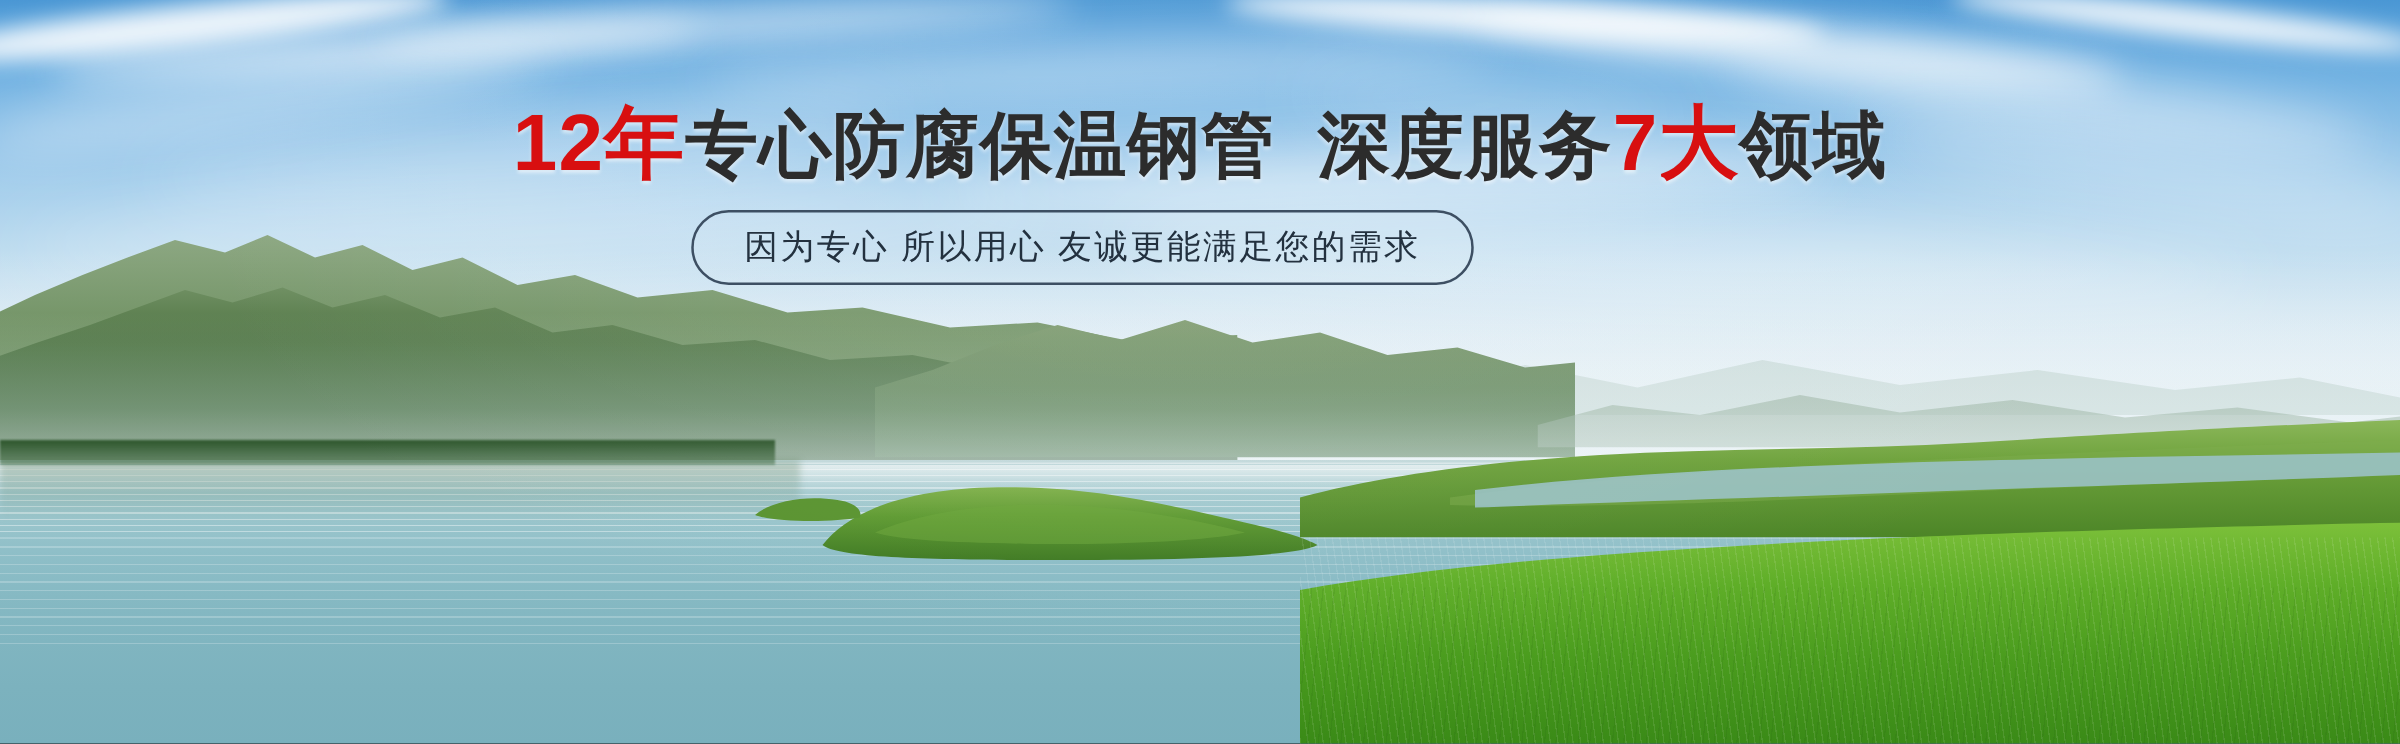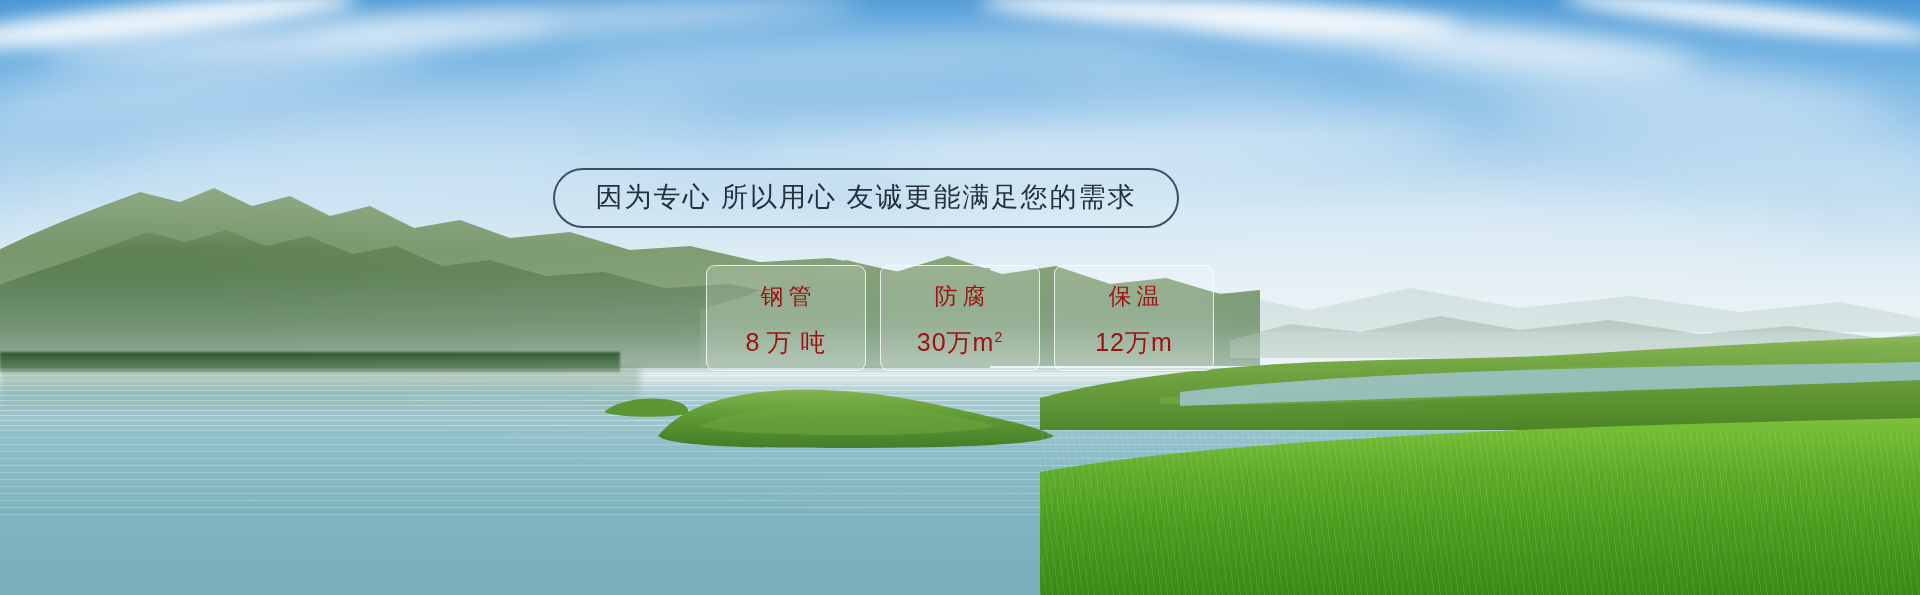--- a/index.html
+++ b/index.html
@@ -289,37 +289,22 @@
               background:repeating-linear-gradient(82deg, rgba(255,255,255,0.35) 0px, rgba(255,255,255,0.35) 1px, rgba(0,0,0,0) 1px, rgba(0,0,0,0) 6px);"></div>
   <div style="position:absolute; left:1040px; top:470px; width:880px; height:125px; opacity:0.22;
               background:repeating-linear-gradient(96deg, rgba(20,70,10,0.40) 0px, rgba(20,70,10,0.40) 1px, rgba(0,0,0,0) 1px, rgba(0,0,0,0) 9px);"></div>
 
   <div style="position:absolute; left:0; top:352px; width:620px; height:20px;
               background:linear-gradient(to bottom, rgba(36,78,34,0.9), rgba(45,92,42,0.4)); filter:blur(1px);"></div>
 
   <div style="position:absolute; left:0; top:0; width:1920px; height:595px; pointer-events:none;
               background:radial-gradient(ellipse at 50% 28%, rgba(255,255,255,0.10) 0%, rgba(255,255,255,0) 60%);"></div>
 
+  <div class="headline">
+    <span class="hl-red">12年</span><span class="hl-dark">专心防腐保温钢管</span><span class="hl-gap"></span><span class="hl-dark">深度服务</span><span class="hl-red">7大</span><span class="hl-dark">领域</span>
+  </div>
 
   <div class="subtitle-wrap">
     <div class="subtitle-pill">因为专心 所以用心  友诚更能满足您的需求</div>
   </div>
 
-  <div class="cards">
-
-    <div class="card">
-      <div class="card-label">钢管</div>
-      <div class="card-value"><span>8</span><span class="sp"></span><span>万 吨</span></div>
-    </div>
-
-    <div class="card">
-      <div class="card-label">防腐</div>
-      <div class="card-value"><span>30</span><span>万m</span><sup>2</sup></div>
-    </div>
-
-    <div class="card">
-      <div class="card-label">保温</div>
-      <div class="card-value"><span>12</span><span>万m</span></div>
-    </div>
-
-  </div>
 
 </div>
 
 </body></html>

